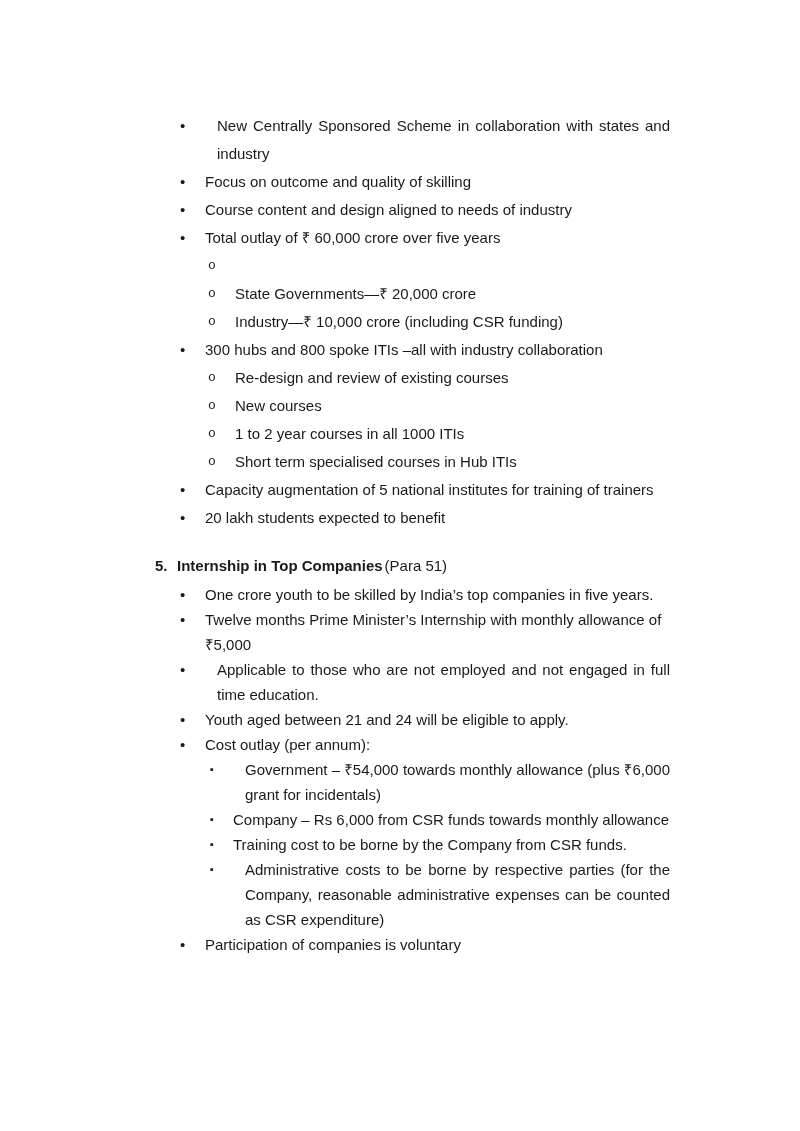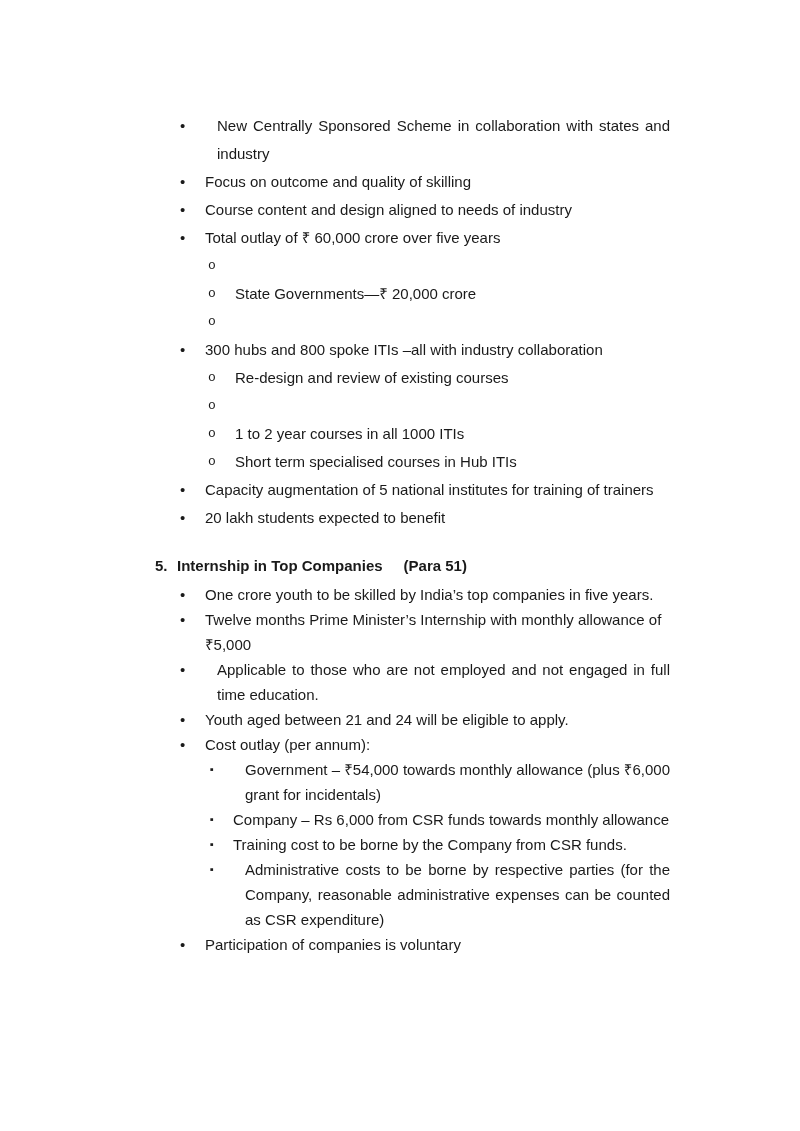--- a/index.html
+++ b/index.html
@@ -38,21 +38,21 @@
   .txt { flex:1 1 auto; }
   .justify .txt { text-align:justify;margin-left:12px; }
   .heading {
     display:flex;
     line-height:28px;
     margin-top:20px;
     margin-bottom:2px;
     font-weight:bold;
   }
   .heading .h-num { flex:0 0 22px; }
-  .h-suffix { font-weight:bold; margin-left:21px; }
+  .h-suffix { font-weight:normal; margin-left:2px; }
 </style>
 </head>
 <body>
 
 <div class="page">
   <div class="content">
 
 
     <div class="s1">
 
@@ -75,33 +75,35 @@
 
       <div class="li l2">
         <span class="marker">o</span>
       </div>
       <div class="li l2">
         <span class="marker">o</span>
         <span class="txt">State Governments—₹ 20,000 crore</span>
       </div>
       <div class="li l2">
         <span class="marker">o</span>
+        <span class="txt">Industry—₹ 10,000 crore (including CSR funding)</span>
       </div>
 
       <div class="li l1">
         <span class="marker">•</span>
         <span class="txt">300 hubs and 800 spoke ITIs –all with industry collaboration</span>
       </div>
 
       <div class="li l2">
         <span class="marker">o</span>
         <span class="txt">Re-design and review of existing courses</span>
       </div>
       <div class="li l2">
         <span class="marker">o</span>
+        <span class="txt">New courses</span>
       </div>
       <div class="li l2">
         <span class="marker">o</span>
         <span class="txt">1 to 2 year courses in all 1000 ITIs</span>
       </div>
       <div class="li l2">
         <span class="marker">o</span>
         <span class="txt">Short term specialised courses in Hub ITIs</span>
       </div>
 

